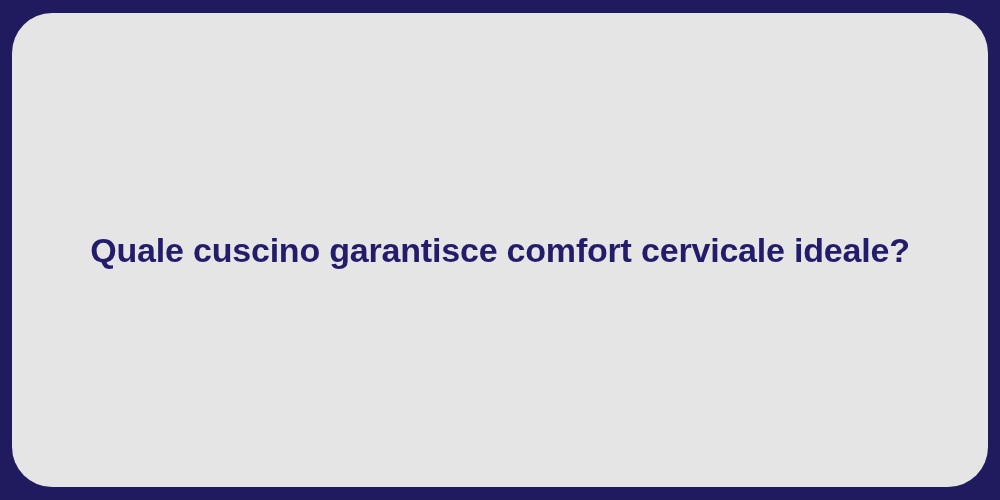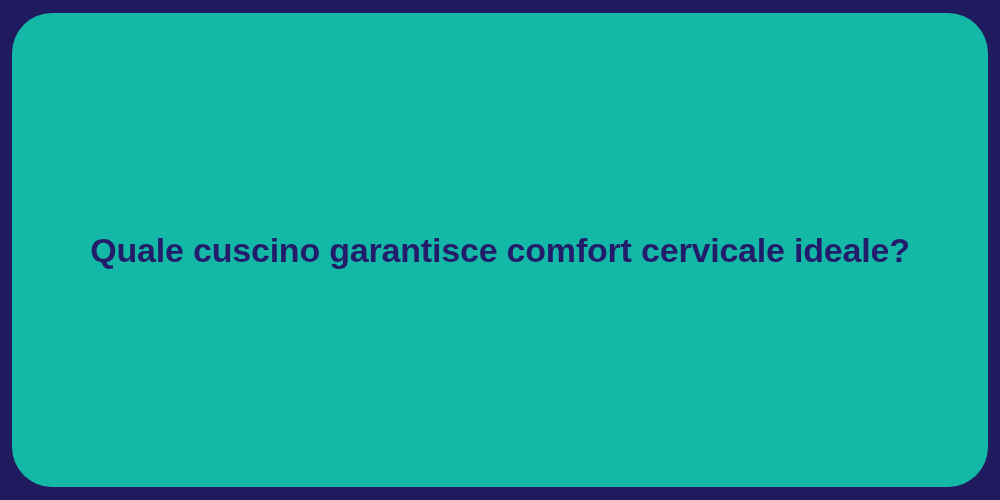--- a/index.html
+++ b/index.html
@@ -25,21 +25,21 @@
     background: #201b5e;
   }
 
   
   .question-card {
     position: absolute;
     left: 12px;
     top: 13px;
     right: 12px;
     bottom: 13px;
-    background: #14b8a6;
+    background: #e5e5e5;
     border-radius: 40px;
     display: flex;
     align-items: center;
     justify-content: center;
     box-sizing: border-box;
     padding: 0 48px;
   }
 
   .question-text {
     margin: 0;

